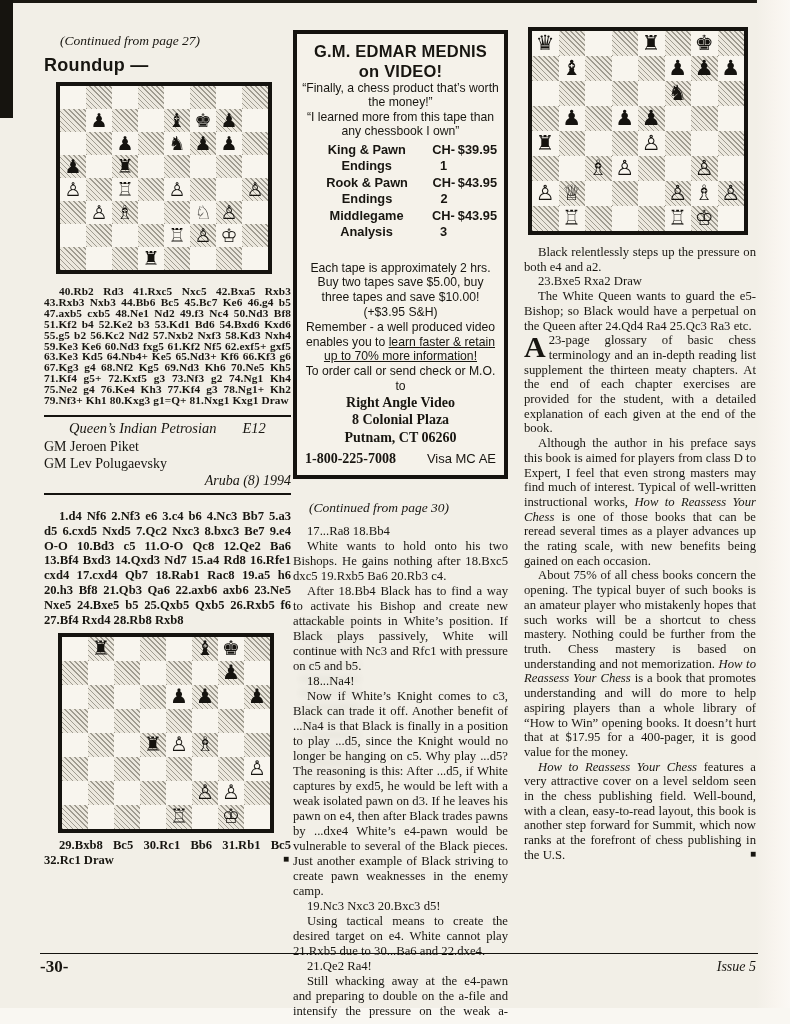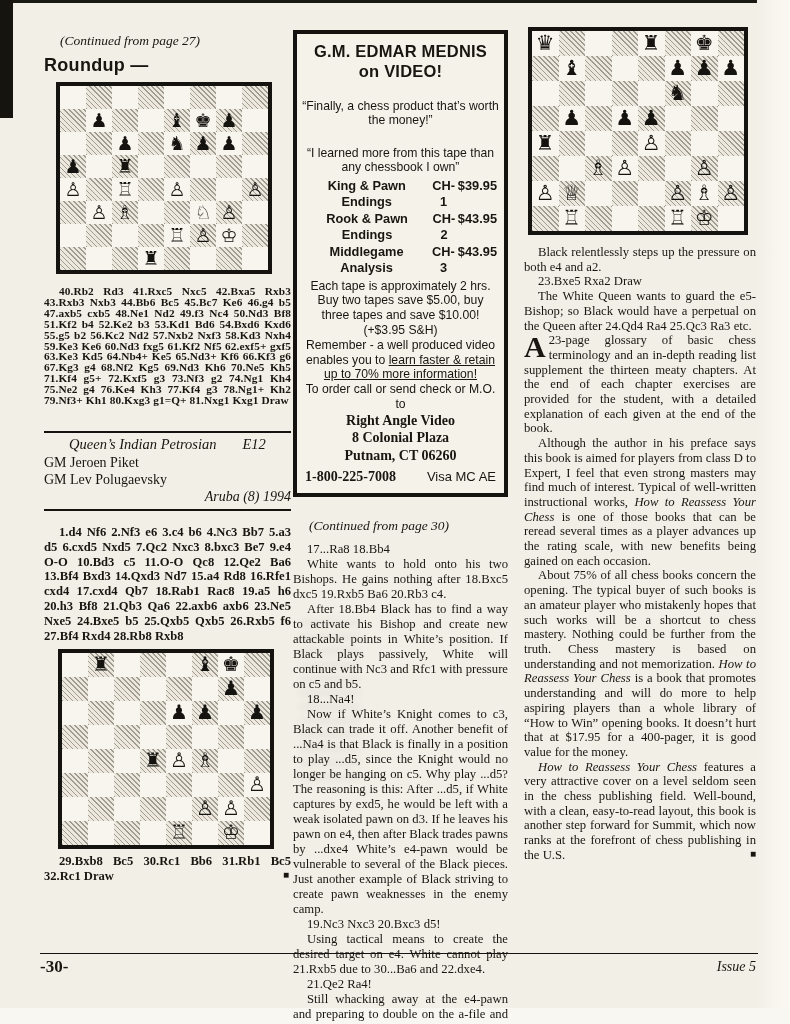--- a/index.html
+++ b/index.html
@@ -37,37 +37,37 @@
   .piece{display:block;transform:translateY(-1px);}
 
   
   .moves{font-weight:bold;text-align:justify;margin:0;text-indent:15px;}
   .moves1{font-size:11.3px;line-height:10.9px;margin-top:13px;letter-spacing:.1px;}
   .moves2{font-size:12.6px;line-height:14.8px;margin-top:14px;}
   .moves3{font-size:12.6px;line-height:15px;margin-top:6px;position:relative;}
   .moves3 .endmark{position:absolute;right:2px;bottom:2px;font-size:10px;}
 
   
-  .game-header{margin-top:25px;}
+  .game-header{margin-top:9px;}
   .rule{border-top:2px solid #15130f;}
   .opening-line{display:flex;justify-content:center;gap:26px;font-style:italic;font-size:14.5px;
         line-height:19px;padding-top:2px;}
   .player{font-weight:normal;font-size:14px;line-height:17px;}
   .event{font-style:italic;font-size:14px;line-height:18px;text-align:right;padding-bottom:3px;}
 
   
   .ad-box{border:4px solid #15130f;background:#f5f2ea;text-align:center;
         font-family:"Liberation Sans",sans-serif;padding:7px 5px 8px 5px;}
   .ad-title{font-weight:bold;font-size:16.5px;line-height:20px;letter-spacing:.2px;}
-  .ad-quote{font-size:12.2px;line-height:14.4px;margin-top:18px;}
+  .ad-quote{font-size:12.2px;line-height:14.4px;margin-top:0;}
   .ad-products{margin-top:3px;}
   .ad-product{display:flex;justify-content:space-between;font-weight:bold;font-size:12.8px;
         line-height:16.5px;padding:0 2px;}
   .ad-line{font-size:12.2px;line-height:14.8px;}
-  .mt2{margin-top:2px;}
+  .mt2{margin-top:20px;}
   .u{text-decoration:underline;}
   .ad-company{font-family:"Liberation Serif",serif;font-weight:bold;font-size:14px;line-height:17.5px;}
   .ad-phone-row{display:flex;justify-content:space-between;align-items:baseline;margin-top:5px;padding:0 3px;}
   .ad-phone{font-family:"Liberation Serif",serif;font-weight:bold;font-size:14px;}
   .ad-cards{font-size:13px;}
 
   
   .article{text-align:justify;font-size:12.7px;}
   .col-mid .article p{line-height:15px;}
   .col-right .article p{line-height:14.7px;}

